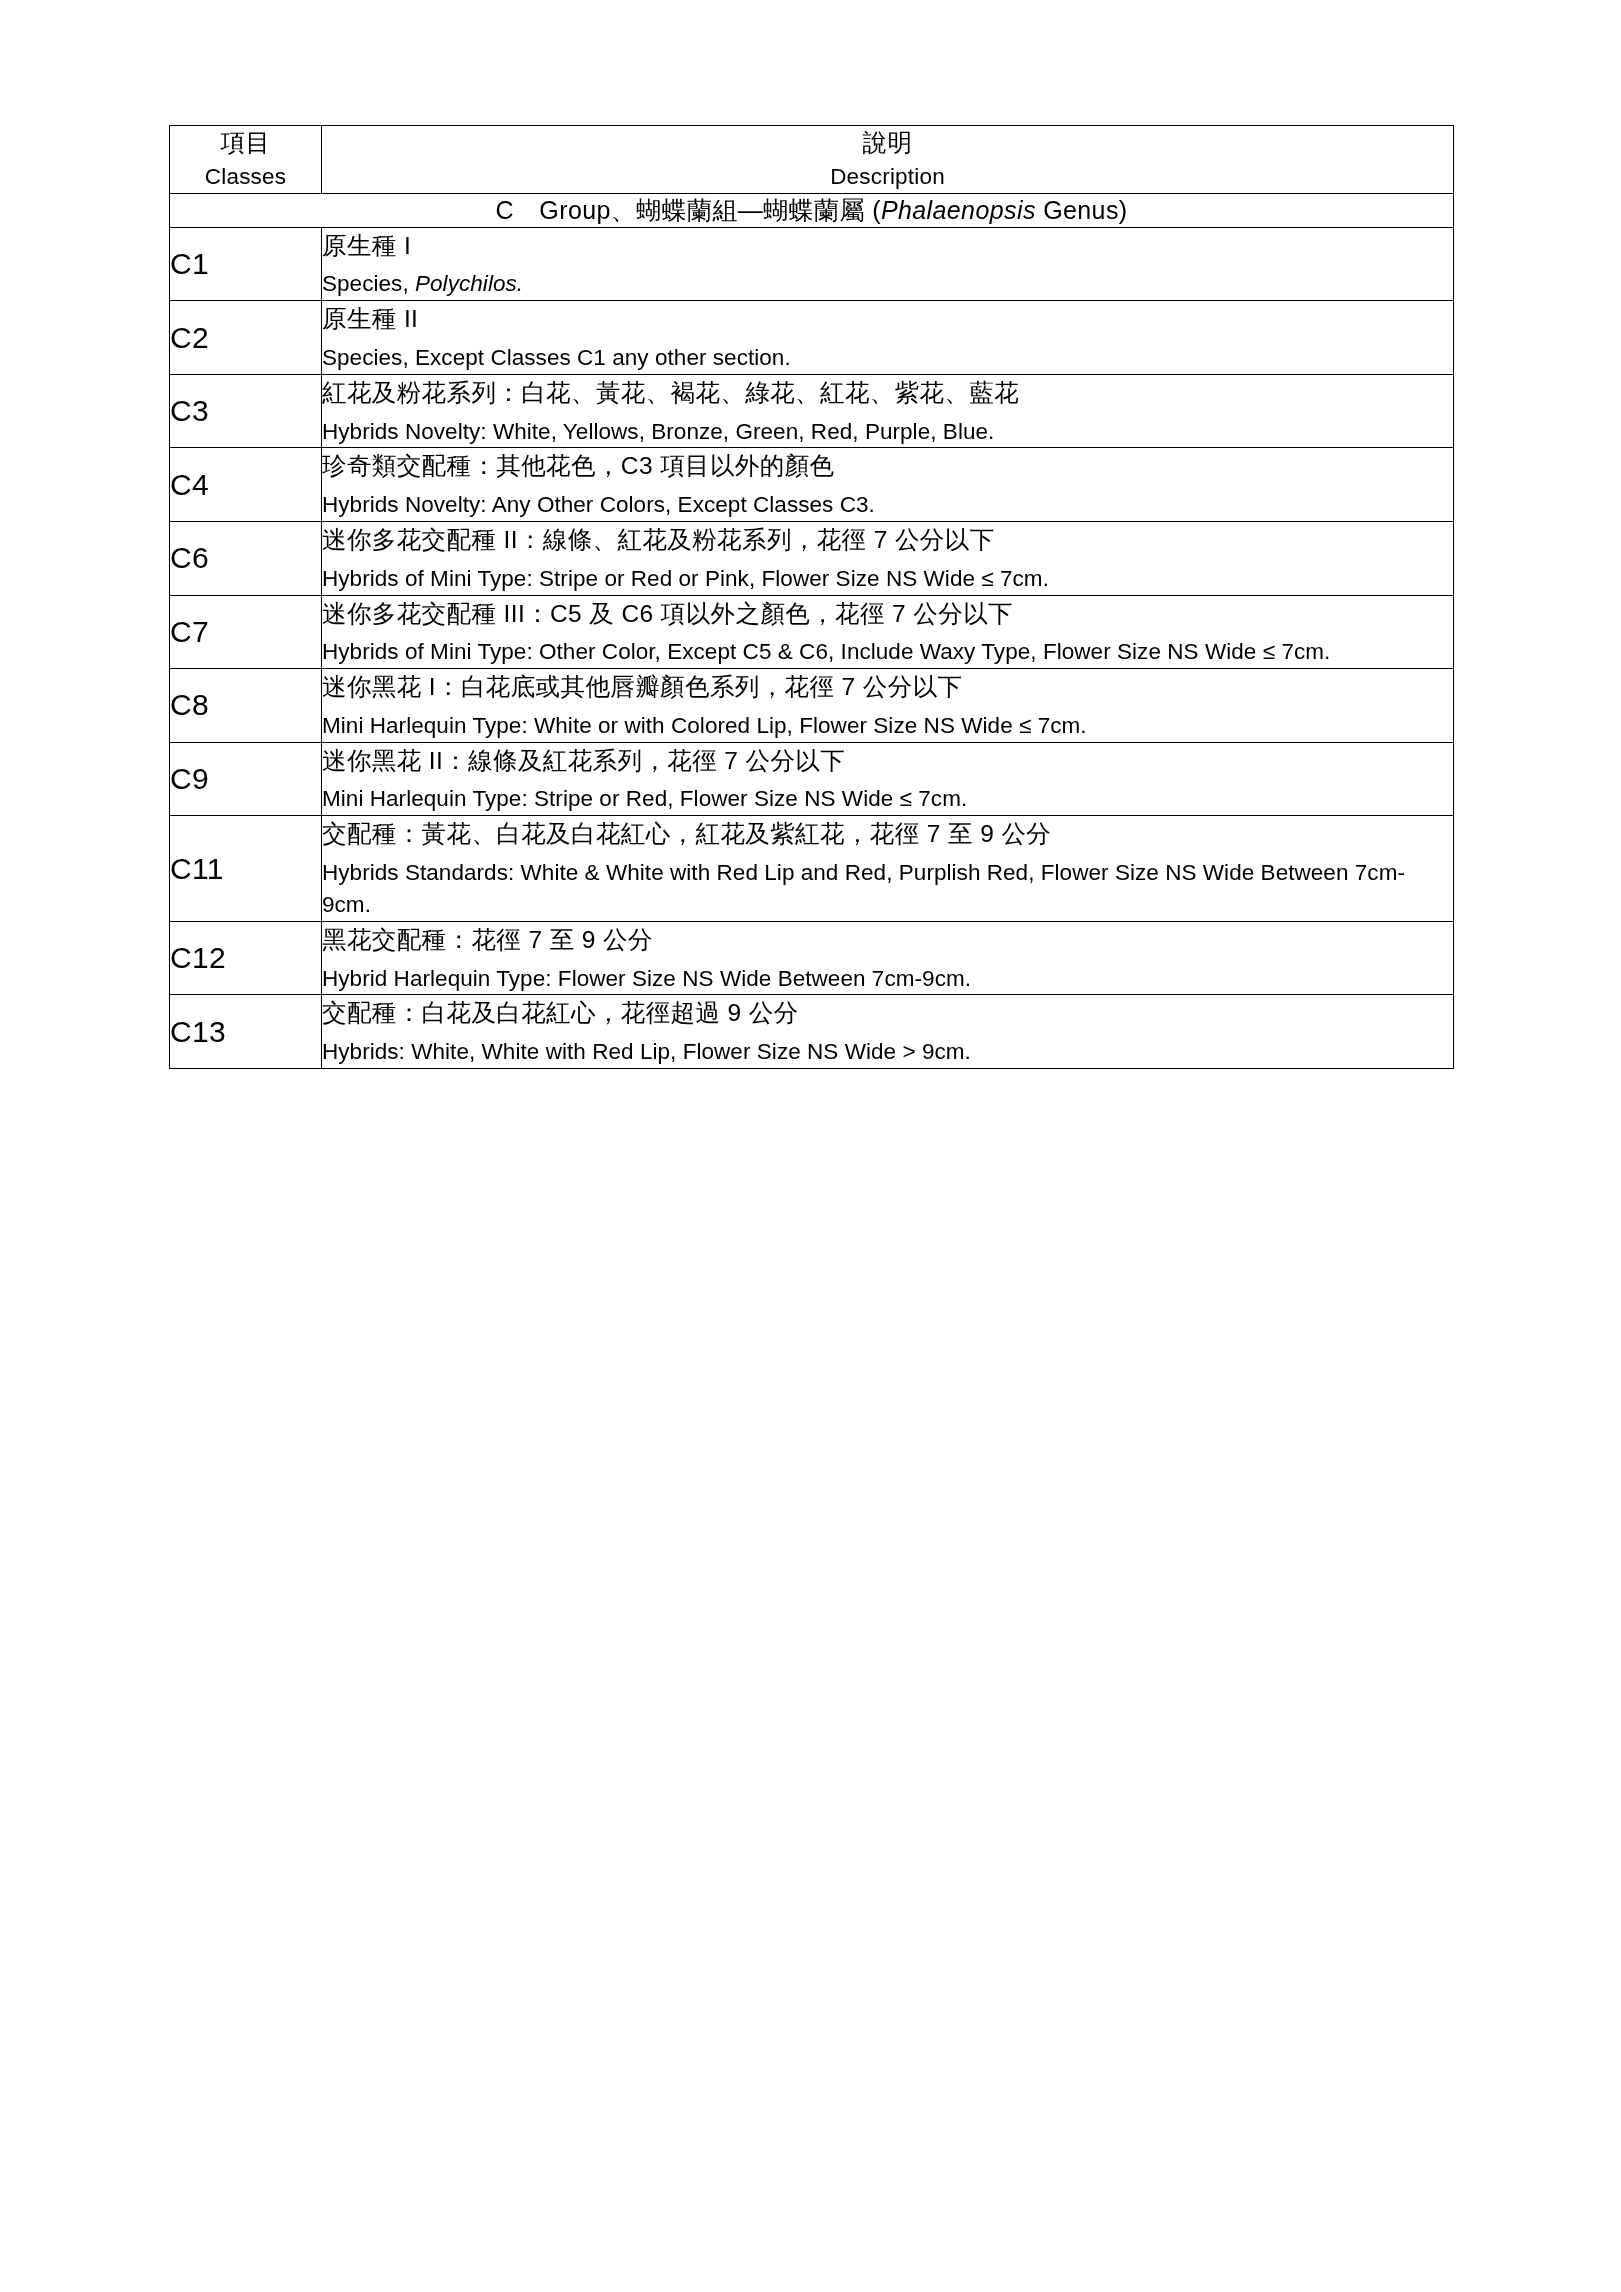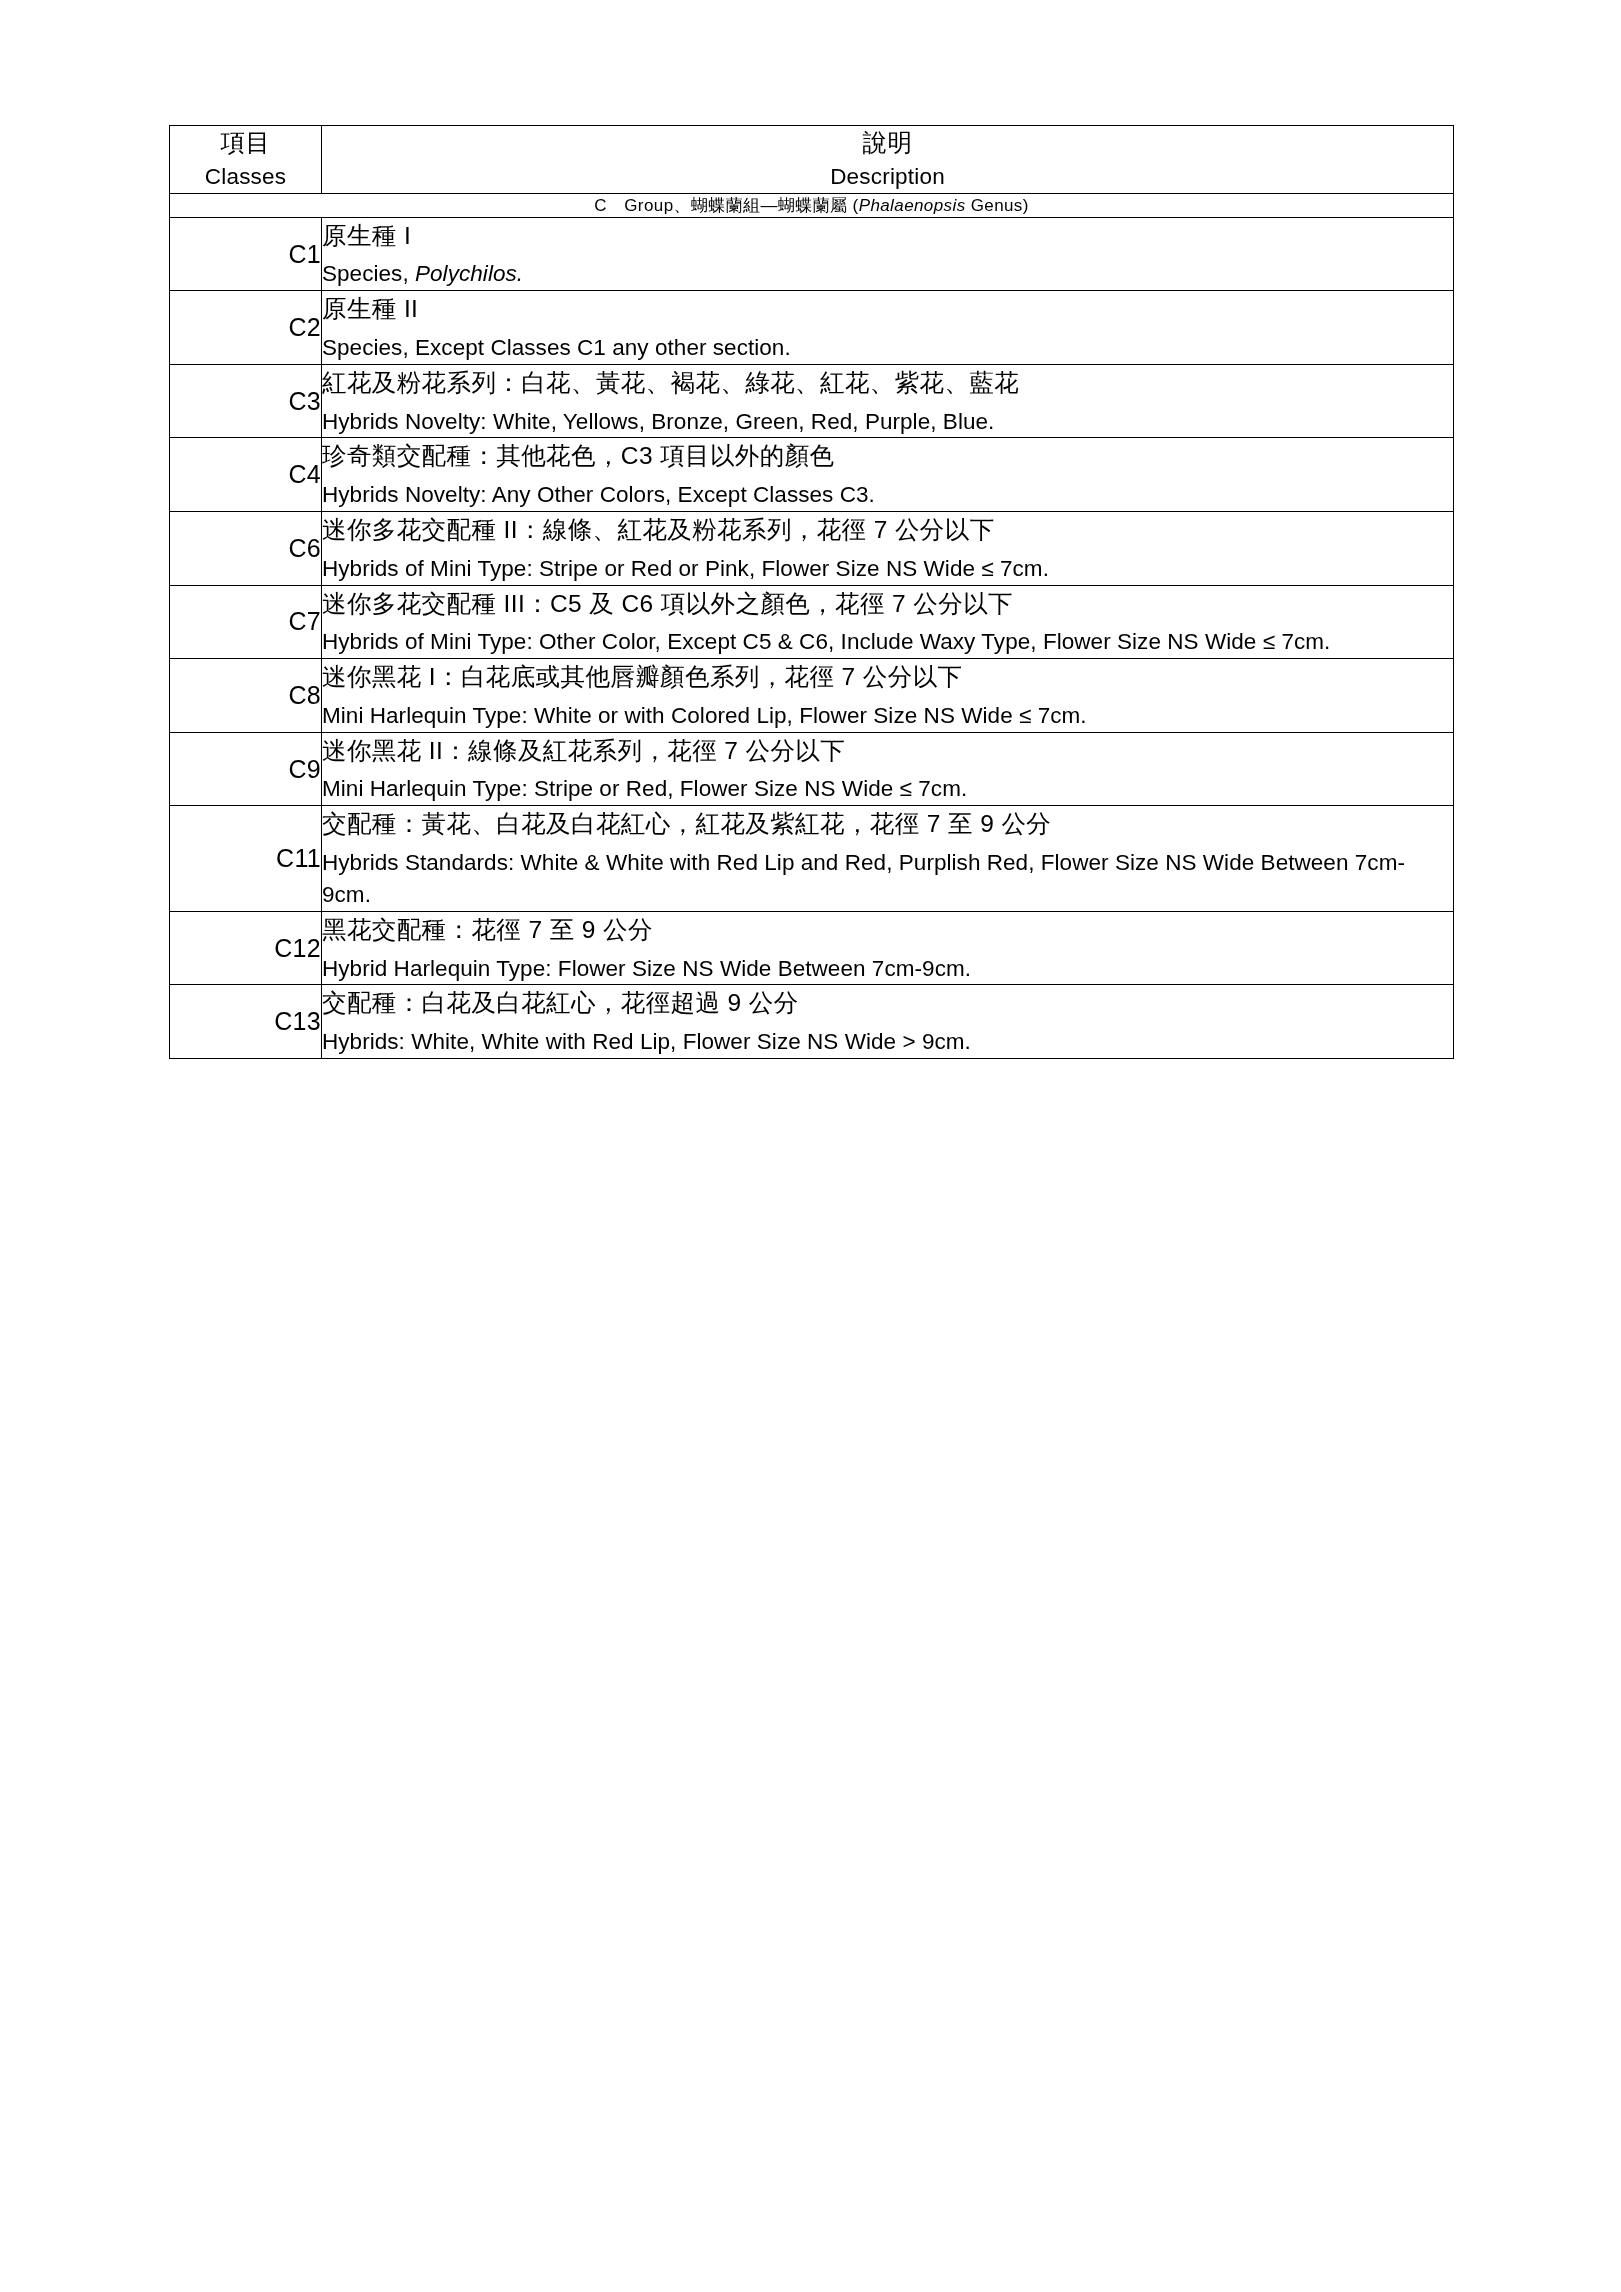--- a/index.html
+++ b/index.html
@@ -48,30 +48,30 @@
   }
   .hdr-en {
     font-size: 22.5px;
     line-height: 1.42;
     letter-spacing: 0.2px;
   }
   
   .group-cell {
     text-align: center;
     padding: 17.6px 5.9px 19.6px 5.9px;
-    font-size: 17px;
+    font-size: 25px;
     letter-spacing: 0.4px;
   }
   .group-cell .italic {
     font-style: italic;
   }
   
   .class-id {
-    text-align: right;
-    font-size: 25px;
+    text-align: left;
+    font-size: 30px;
     letter-spacing: 0.3px;
   }
   
   .desc-cell {
     padding: 12.7px 15.7px 13.7px 15.7px;
     margin-top: 28px;
   }
   .desc-zh {
     font-size: 24.5px;
     line-height: 1.5;

